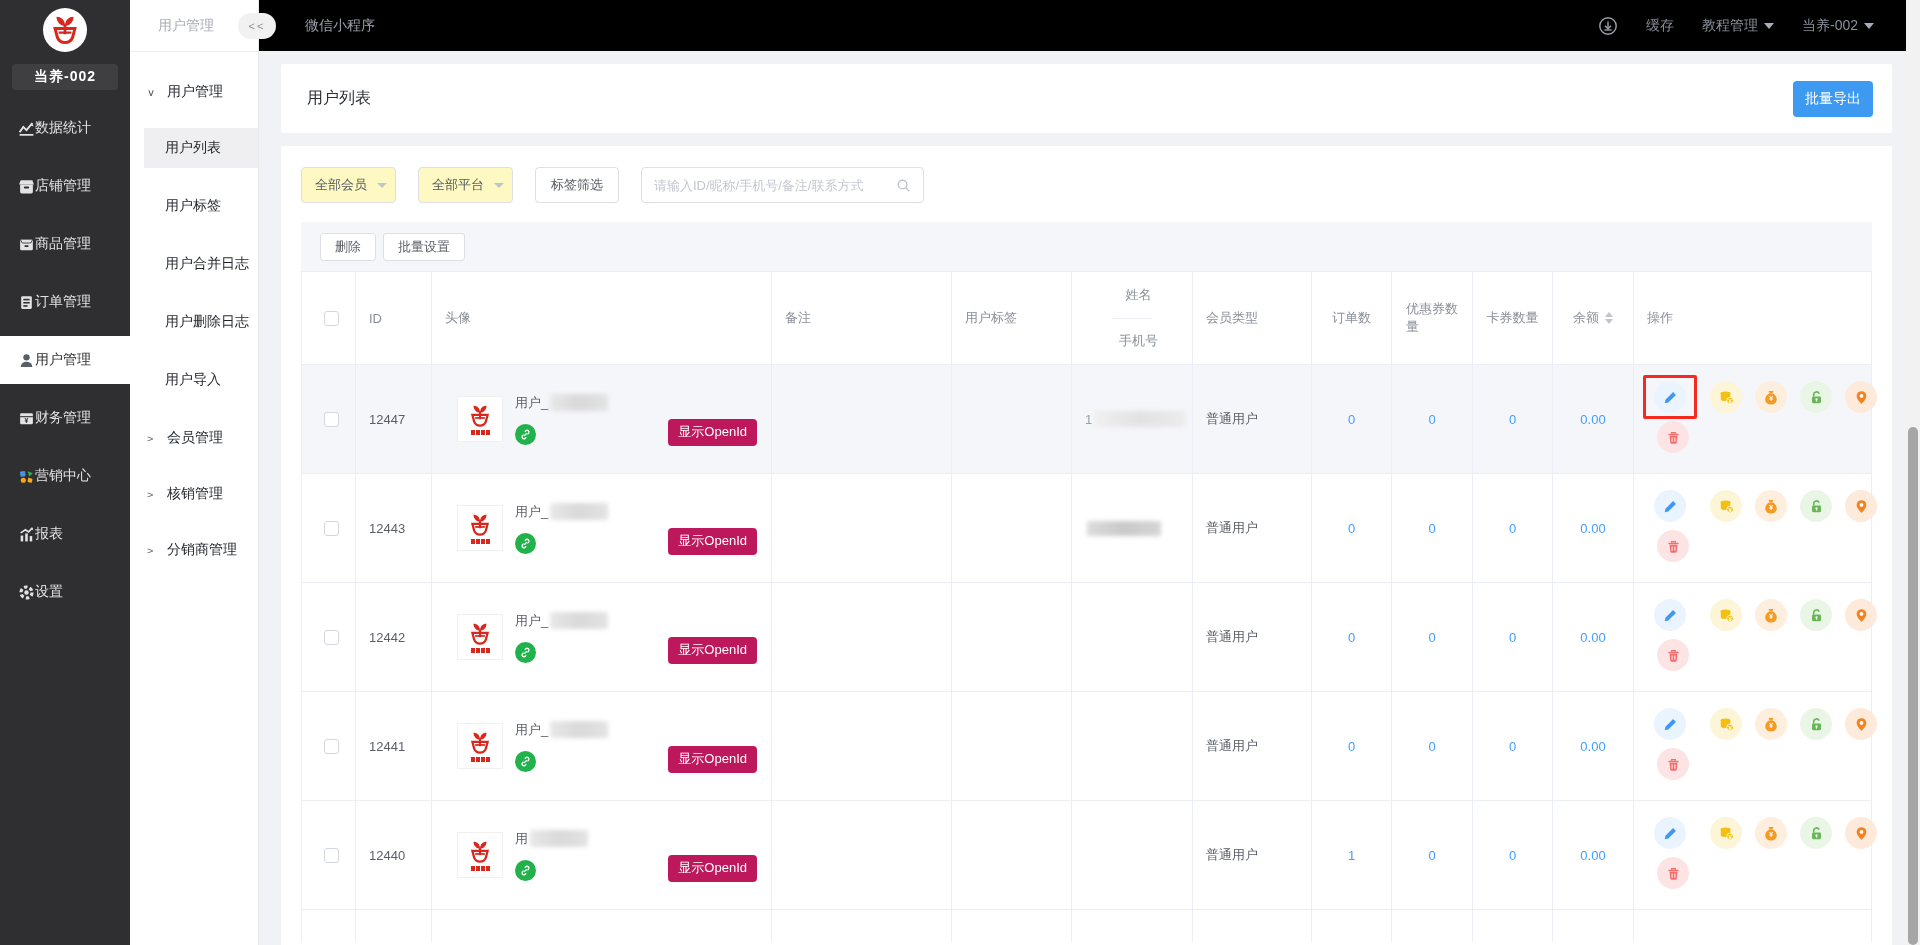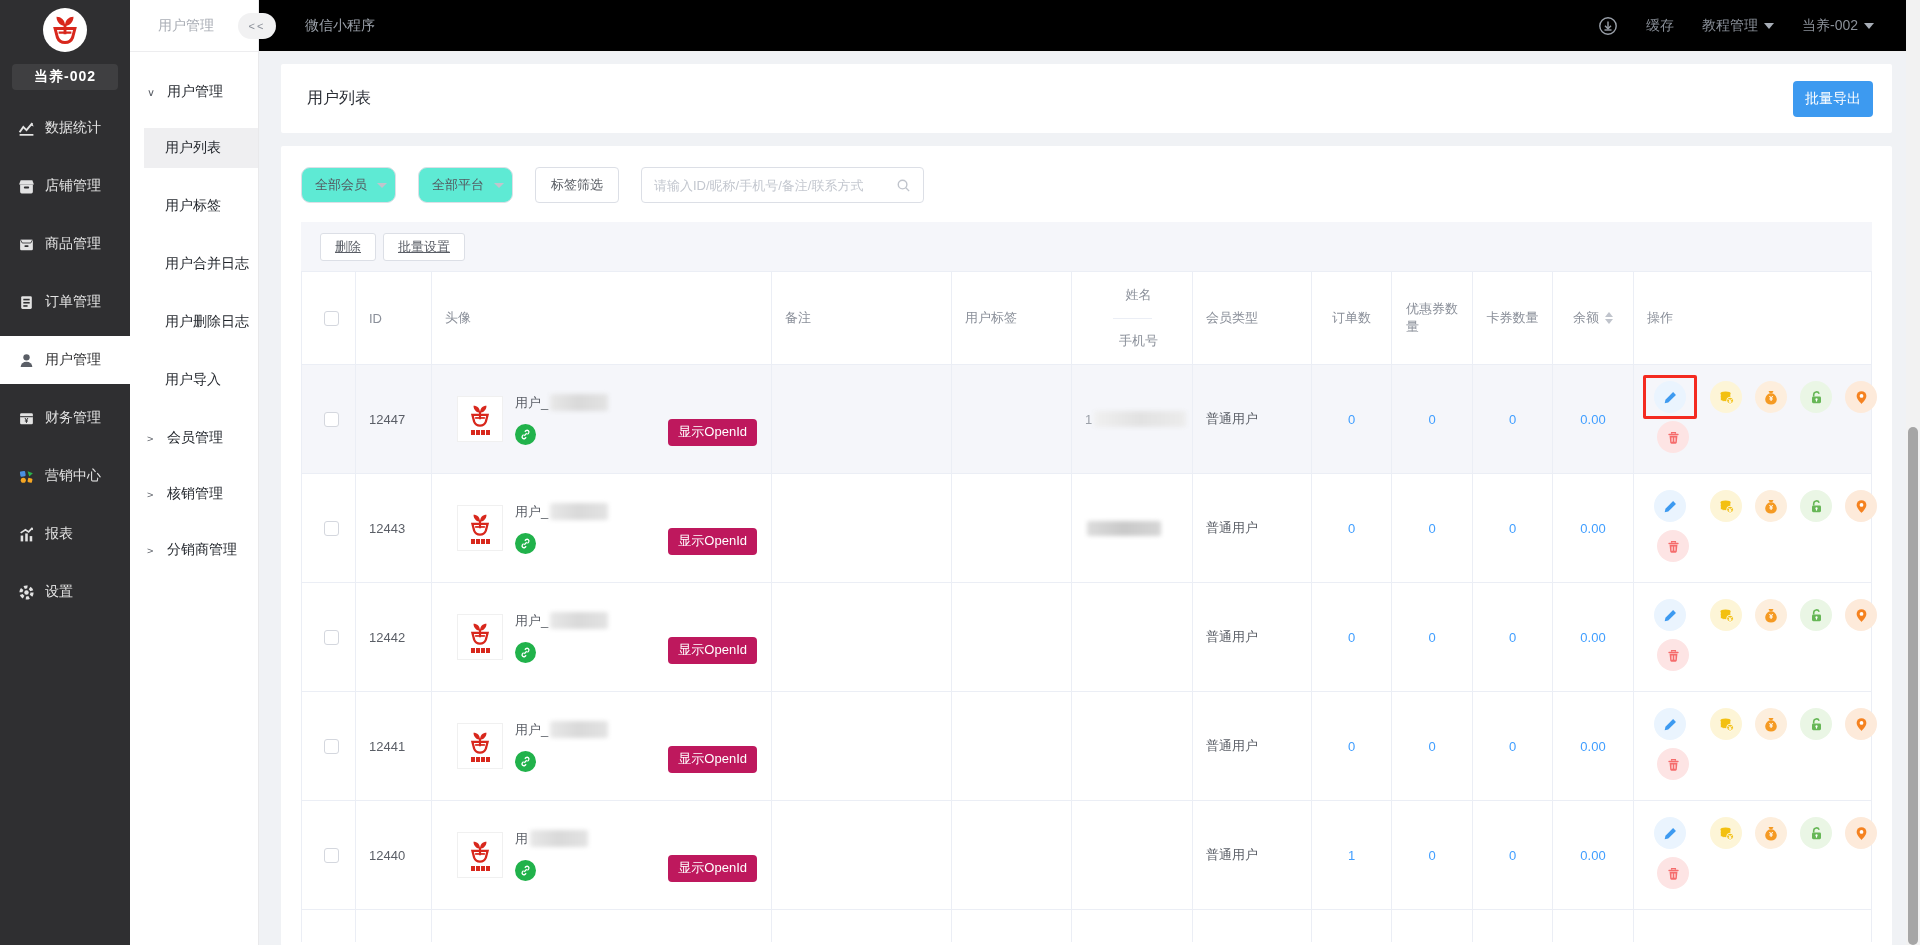--- a/index.html
+++ b/index.html
@@ -4,21 +4,21 @@
 <style>
   * { margin:0; padding:0; box-sizing:border-box; }
   html,body { width:1920px; height:945px; overflow:hidden; font-family:"Liberation Sans","DejaVu Sans",sans-serif; background:#f0f2f5; }
   .app { position:relative; width:1920px; height:945px; display:flex; }
 
   
   .sidebar { width:130px; height:100%; background:#2f2f31; flex:0 0 130px; display:flex; flex-direction:column; align-items:center; }
   .logo-circle { width:44px; height:44px; border-radius:50%; background:#fff; margin-top:8px; display:flex; align-items:center; justify-content:center; overflow:hidden; }
   .brand-badge { margin-top:12px; width:106px; height:26px; background:#3f3f41; border-radius:4px; color:#fff; font-size:14px; font-weight:bold; display:flex; align-items:center; justify-content:center; letter-spacing:1px; }
   .side-nav { margin-top:14px; width:100%; display:flex; flex-direction:column; }
-  .side-item { height:48px; margin-bottom:10px; display:flex; align-items:center; padding-left:18px; gap:10px; color:#e3e3e3; font-size:14px; cursor:pointer; }
+  .side-item { height:48px; margin-bottom:10px; display:flex; align-items:center; padding-left:18px; color:#e3e3e3; font-size:14px; cursor:pointer; }
   .side-item svg { flex:0 0 17px; }
   .side-item.active { background:#ffffff; color:#2f2f31; }
 
   
   .subbar { width:129px; flex:0 0 129px; background:#fff; border-right:1px solid #e9e9eb; position:relative; }
   .subbar-head { height:52px; border-bottom:1px solid #ededef; display:flex; align-items:center; padding-left:28px; color:#a9adb5; font-size:14px; position:relative; }
   .collapse-pill { position:absolute; right:-18px; top:13px; width:38px; height:26px; background:#f1f1f2; border-radius:13px; color:#8a8f98; font-size:11px; display:flex; align-items:center; justify-content:center; letter-spacing:2px; cursor:pointer; z-index:5; }
   .sub-tree { padding-top:20px; }
   .tree-group { height:40px; margin-bottom:16px; display:flex; align-items:center; gap:10px; padding-left:17px; font-size:14px; color:#1f2329; cursor:pointer; }
   .tree-group .caret { color:#5a5e66; font-size:11px; width:10px; display:inline-block; transform:scaleY(0.9); }
@@ -35,30 +35,30 @@
   .caret-down { width:0; height:0; border-left:5px solid transparent; border-right:5px solid transparent; border-top:6px solid #a7adb6; display:inline-block; }
 
   .content { flex:1; padding:12px 28px 0 22px; overflow:hidden; }
   .card { background:#fff; border-radius:2px; }
   .card-title { height:69px; display:flex; align-items:center; padding:0 19px 0 26px; }
   .page-title { font-size:16px; color:#2b2f36; }
   .export-btn { margin-left:auto; width:80px; height:36px; background:#3d9af0; color:#fff; border:none; border-radius:4px; font-size:14px; cursor:pointer; }
 
   .card-main { margin-top:13px; height:800px; padding:21px 20px 0 20px; }
   .filters { display:flex; align-items:center; gap:22px; }
-  .select-box { width:95px; height:36px; border:1px solid #dcdfe6; border-radius:9px; display:flex; align-items:center; padding:0 8px 0 13px; font-size:13px; color:#54585f; cursor:pointer; background:#5eead4; }
+  .select-box { width:95px; height:36px; border:1px solid #dcdfe6; border-radius:4px; display:flex; align-items:center; padding:0 8px 0 13px; font-size:13px; color:#54585f; cursor:pointer; background:#fef9c3; }
   .select-box .sel-caret { margin-left:auto; width:0; height:0; border-left:5px solid transparent; border-right:5px solid transparent; border-top:5px solid #c0c4cc; }
   .tag-btn { width:84px; height:36px; border:1px solid #dcdfe6; border-radius:4px; background:#fff; font-size:13px; color:#54585f; cursor:pointer; }
   .search-box { width:283px; height:36px; border:1px solid #dcdfe6; border-radius:4px; display:flex; align-items:center; padding:0 12px; background:#fff; }
   .search-box input { border:none; outline:none; flex:1; font-size:13px; color:#54585f; }
   .search-box input::placeholder { color:#c3c7cf; }
 
   .panel { margin-top:19px; }
   .toolbar { height:49px; background:#f5f6fa; display:flex; align-items:center; gap:7px; padding-left:19px; }
-  .tool-btn { height:28px; padding:0 14px; background:#fff; border:1px solid #dcdfe6; border-radius:3px; font-size:13px; color:#5a5e66; cursor:pointer;text-decoration:underline; }
+  .tool-btn { height:28px; padding:0 14px; background:#fff; border:1px solid #dcdfe6; border-radius:3px; font-size:13px; color:#5a5e66; cursor:pointer; }
 
   
   .tbl { border:1px solid #ebeef5; border-bottom:none; }
   .grid-row { display:grid; grid-template-columns:54px 76px 340px 180px 120px 121px 119px 80px 81px 80px 81px minmax(0,1fr); }
   .th, .td { border-right:1px solid #ebeef5; border-bottom:1px solid #ebeef5; }
   .grid-row > :last-child { border-right:none;font-family:Liberation Mono, monospace; }
   .thead { height:93px; background:#fff; color:#8a8f99; font-size:13px; }
   .th { display:flex; align-items:center; padding-left:13px; }
   .th.center { justify-content:center; padding-left:0; }
   .th-split { display:flex; flex-direction:column; padding-left:0; }

